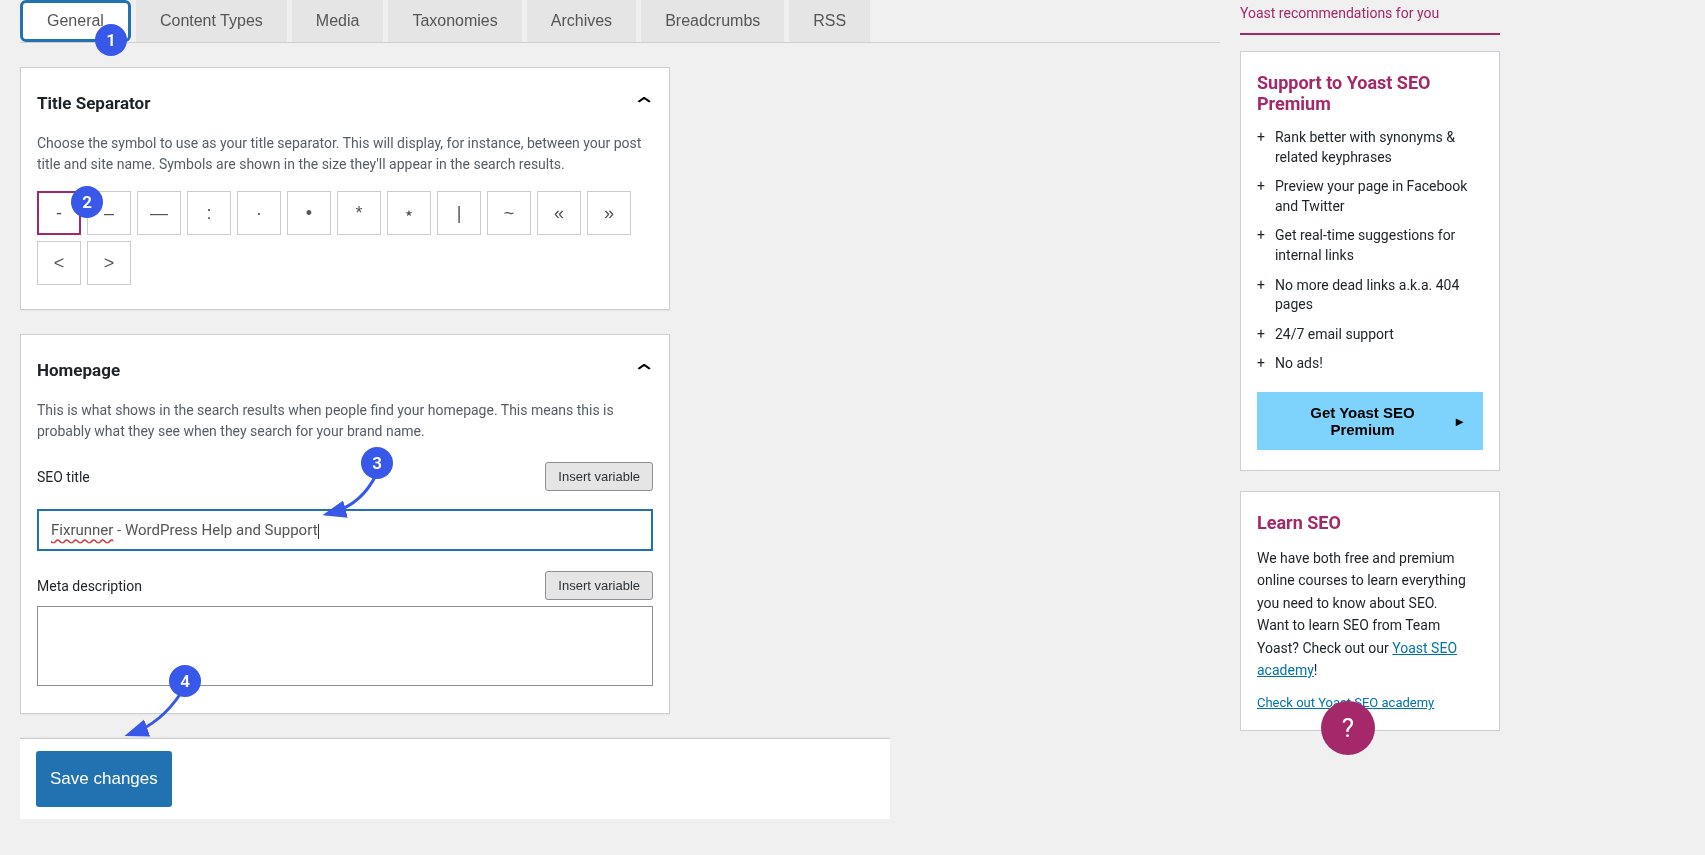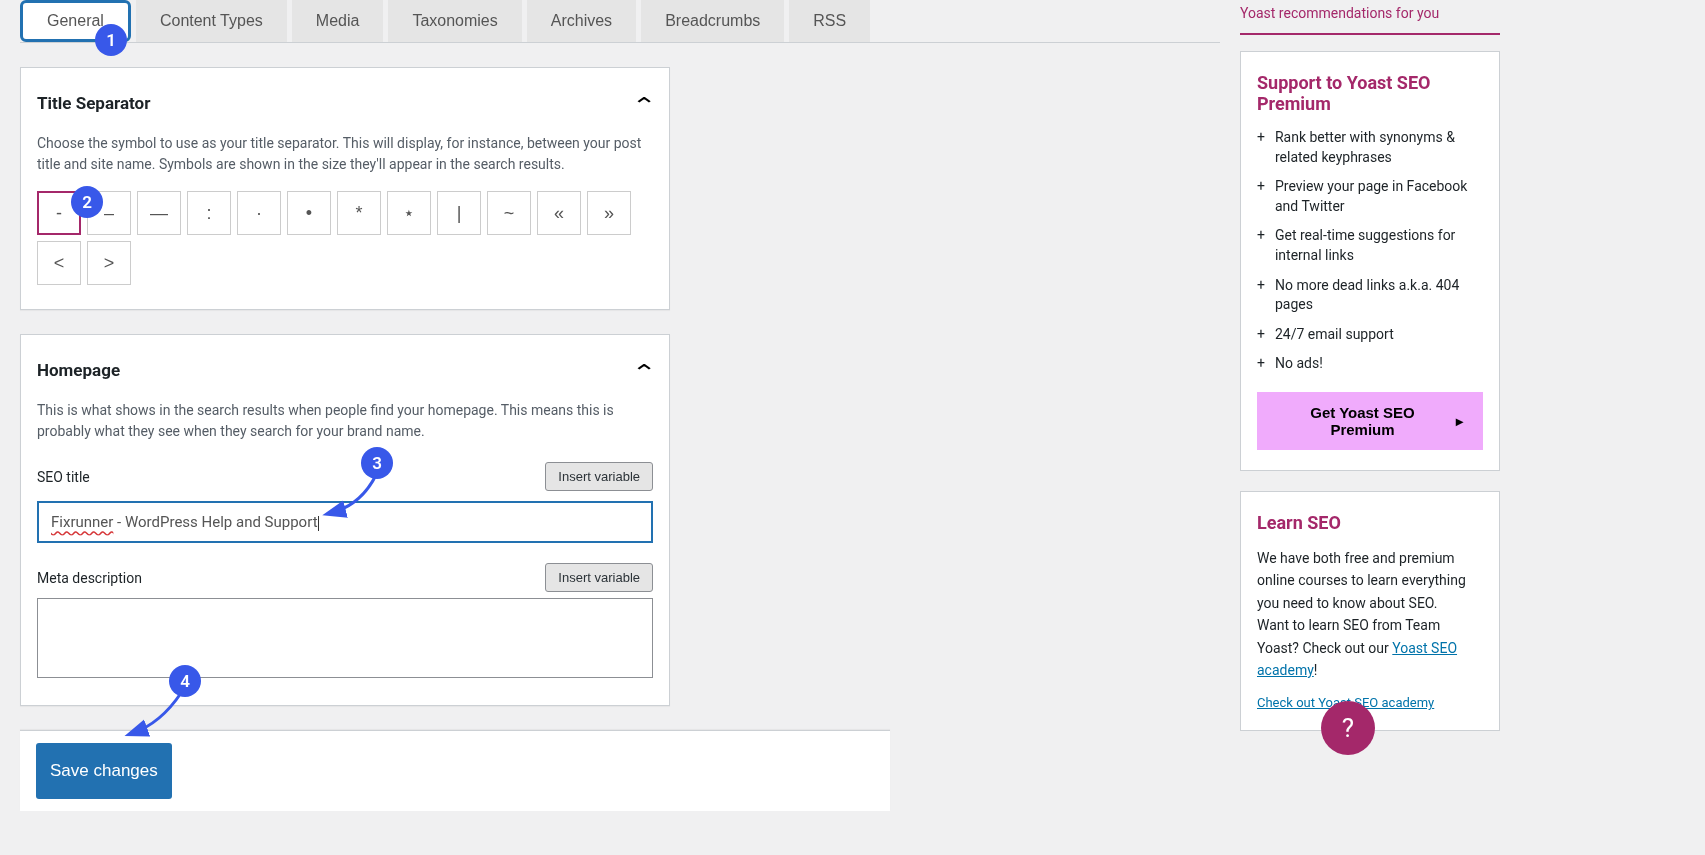--- a/index.html
+++ b/index.html
@@ -77,21 +77,21 @@
       font-size: 13px;
       color: #2c3338;
       cursor: pointer;
     }
     .seo-input {
       width: 100%;
       border: 2px solid #2271b1;
       padding: 10px 12px;
       font-size: 15px;
       color: #555;
-      margin-top: 10px;
+      margin-top: 18px;
       outline: none;
     }
     .meta-textarea {
       width: 100%;
       height: 80px;
       border: 1px solid #8c8f94;
       padding: 10px 12px;
       font-size: 14px;
       margin-top: 6px;
       resize: none;
@@ -141,21 +141,21 @@
     .promo-list li {
       display: flex;
       gap: 10px;
       font-size: 14px;
       color: #1d2327;
       margin-bottom: 10px;
       line-height: 1.4;
     }
     .plus { color: #1d2327; font-weight: 400; }
     .premium-btn {
-      background: #f0abfc;
+      background: #7dd3fc;
       border: none;
       padding: 12px 20px;
       font-size: 15px;
       font-weight: 600;
       color: #000;
       cursor: pointer;
       display: inline-flex;
       align-items: center;
       gap: 6px;
       margin-top: 8px;

